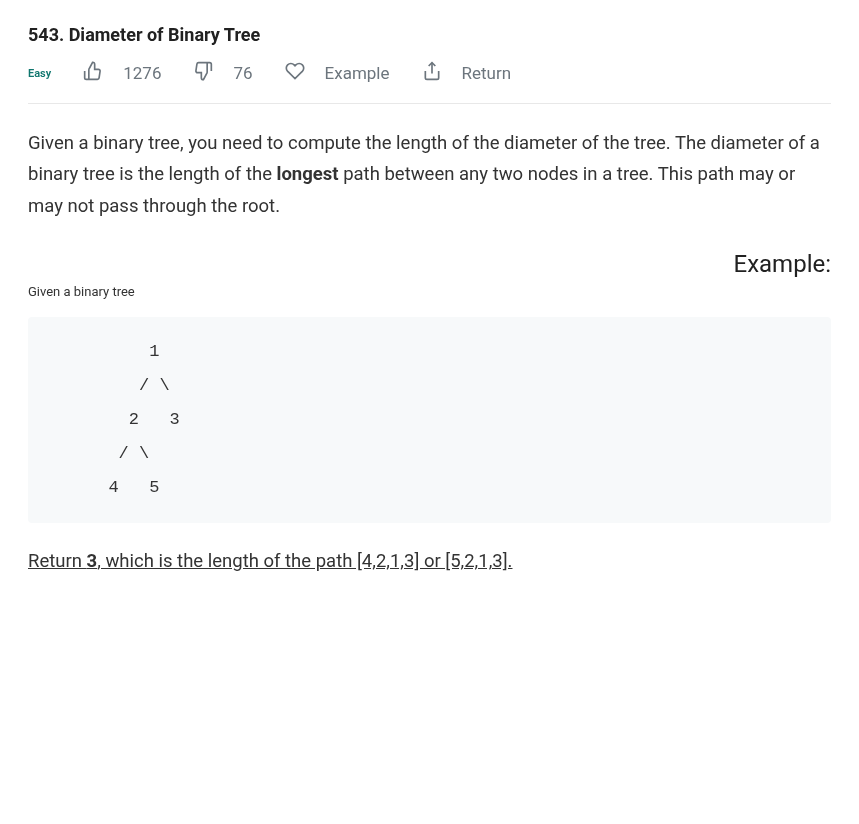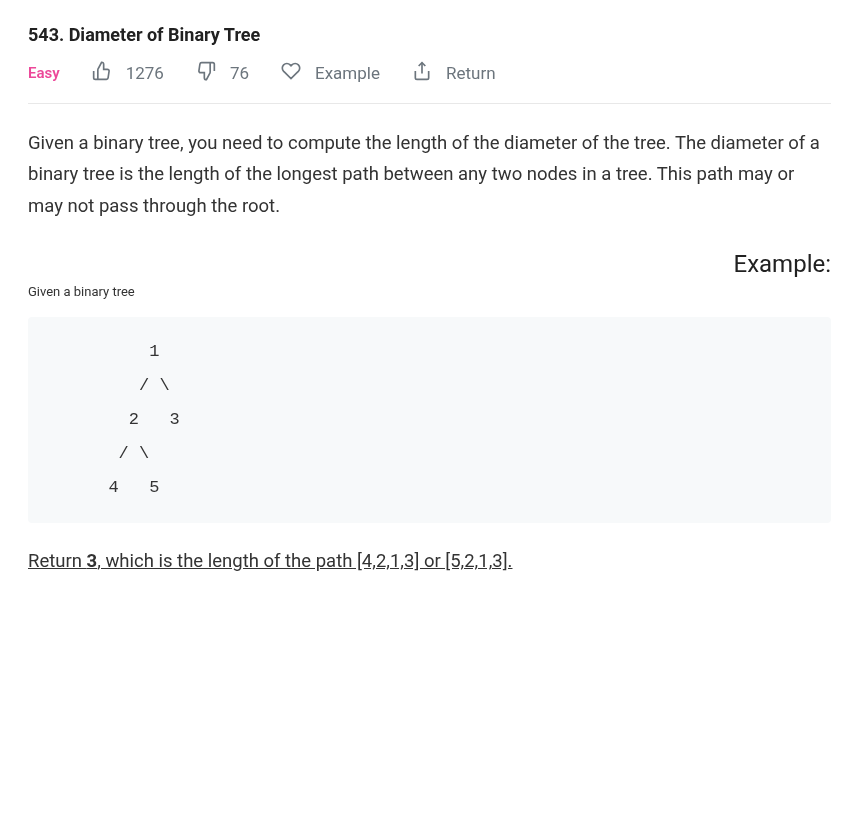--- a/index.html
+++ b/index.html
@@ -22,47 +22,47 @@
     }
     .meta-row {
       display: flex;
       align-items: center;
       gap: 32px;
       padding-bottom: 18px;
       border-bottom: 1px solid #e8e8e8;
       margin-bottom: 24px;
     }
     .difficulty {
-      font-size: 15px;
+      font-size: 11px;
       font-weight: 600;
-      color: #ec4899;
+      color: #0f766e;
     }
     .meta-item {
       display: flex;
       align-items: center;
-      gap: 14px;
+      gap: 20px;
       color: #6c757d;
       font-size: 17px;
       cursor: pointer;
     }
     .meta-item svg {
       width: 20px;
       height: 20px;
       stroke: #6c757d;
       fill: none;
       stroke-width: 2;
     }
     .description {
       font-size: 18.5px;
       line-height: 1.7;
       color: #333;
       margin-bottom: 28px;
     }
     .description strong {
-      font-weight: 400;
+      font-weight: 700;
     }
     .example-label {
       font-size: 24px;
       font-weight: 400;
       color: #212121;
       margin-bottom: 6px;
       text-align: right;
     }
     .example-text {
       font-size: 13px;

